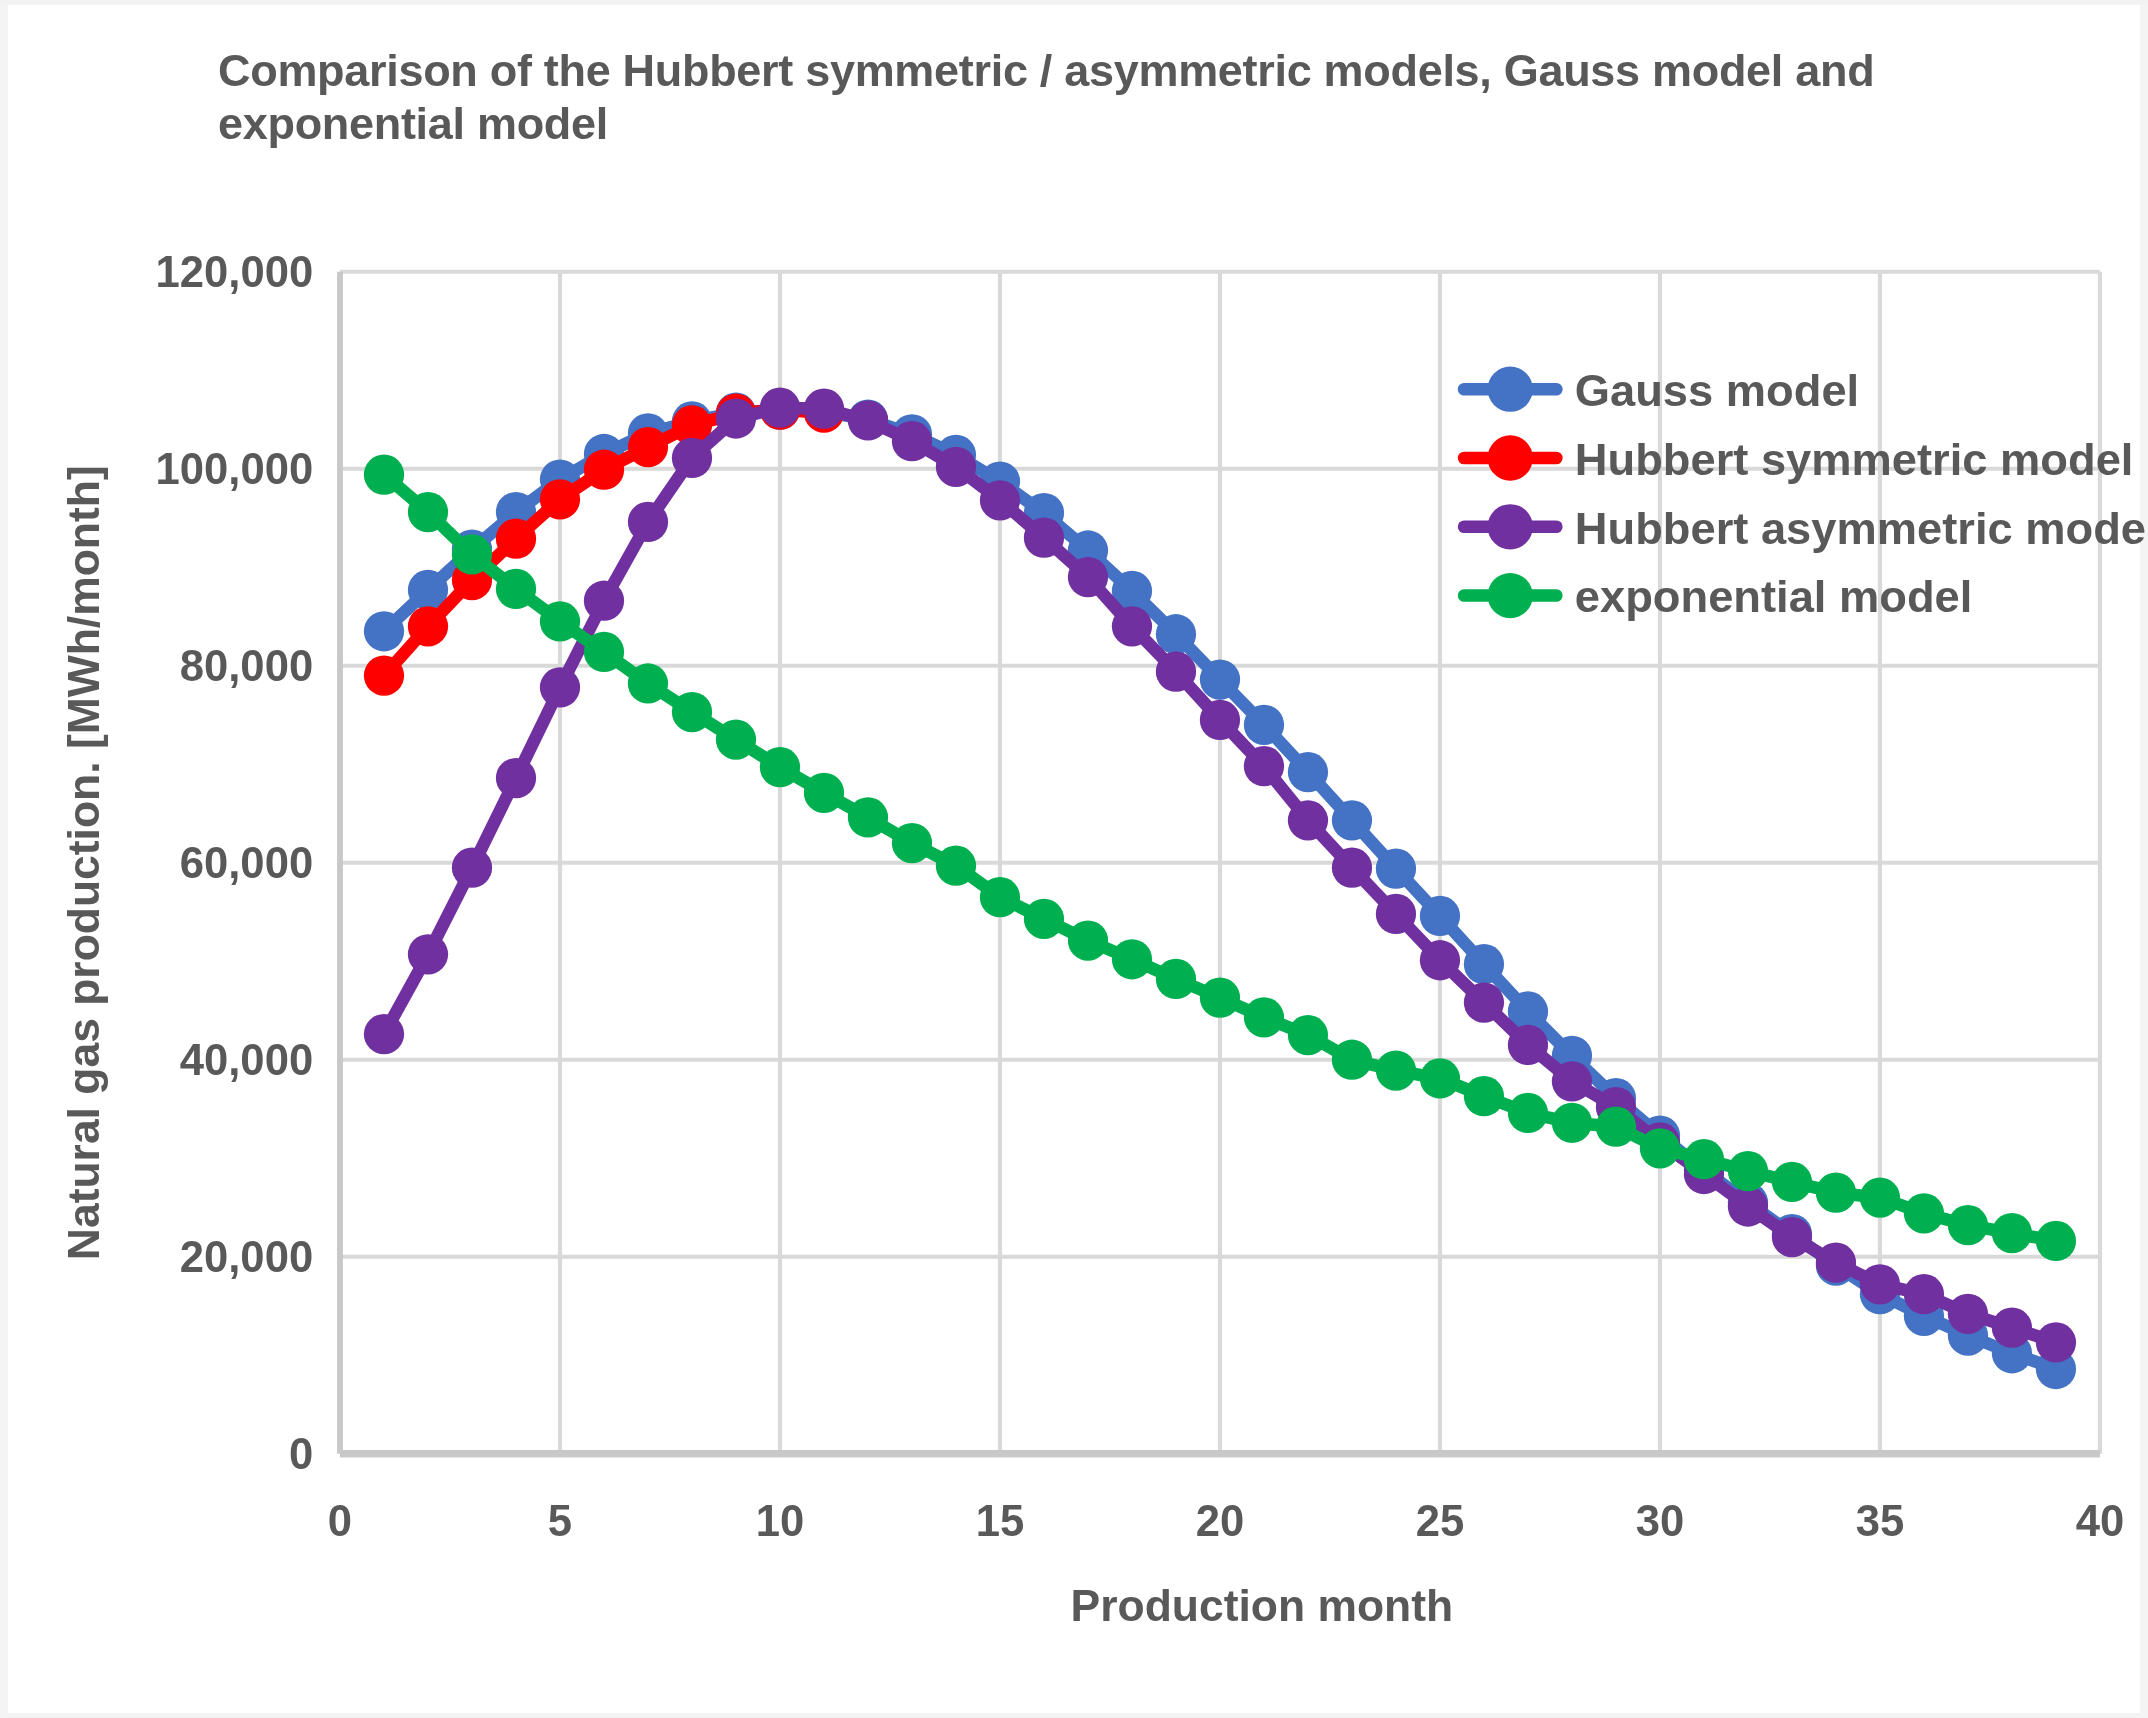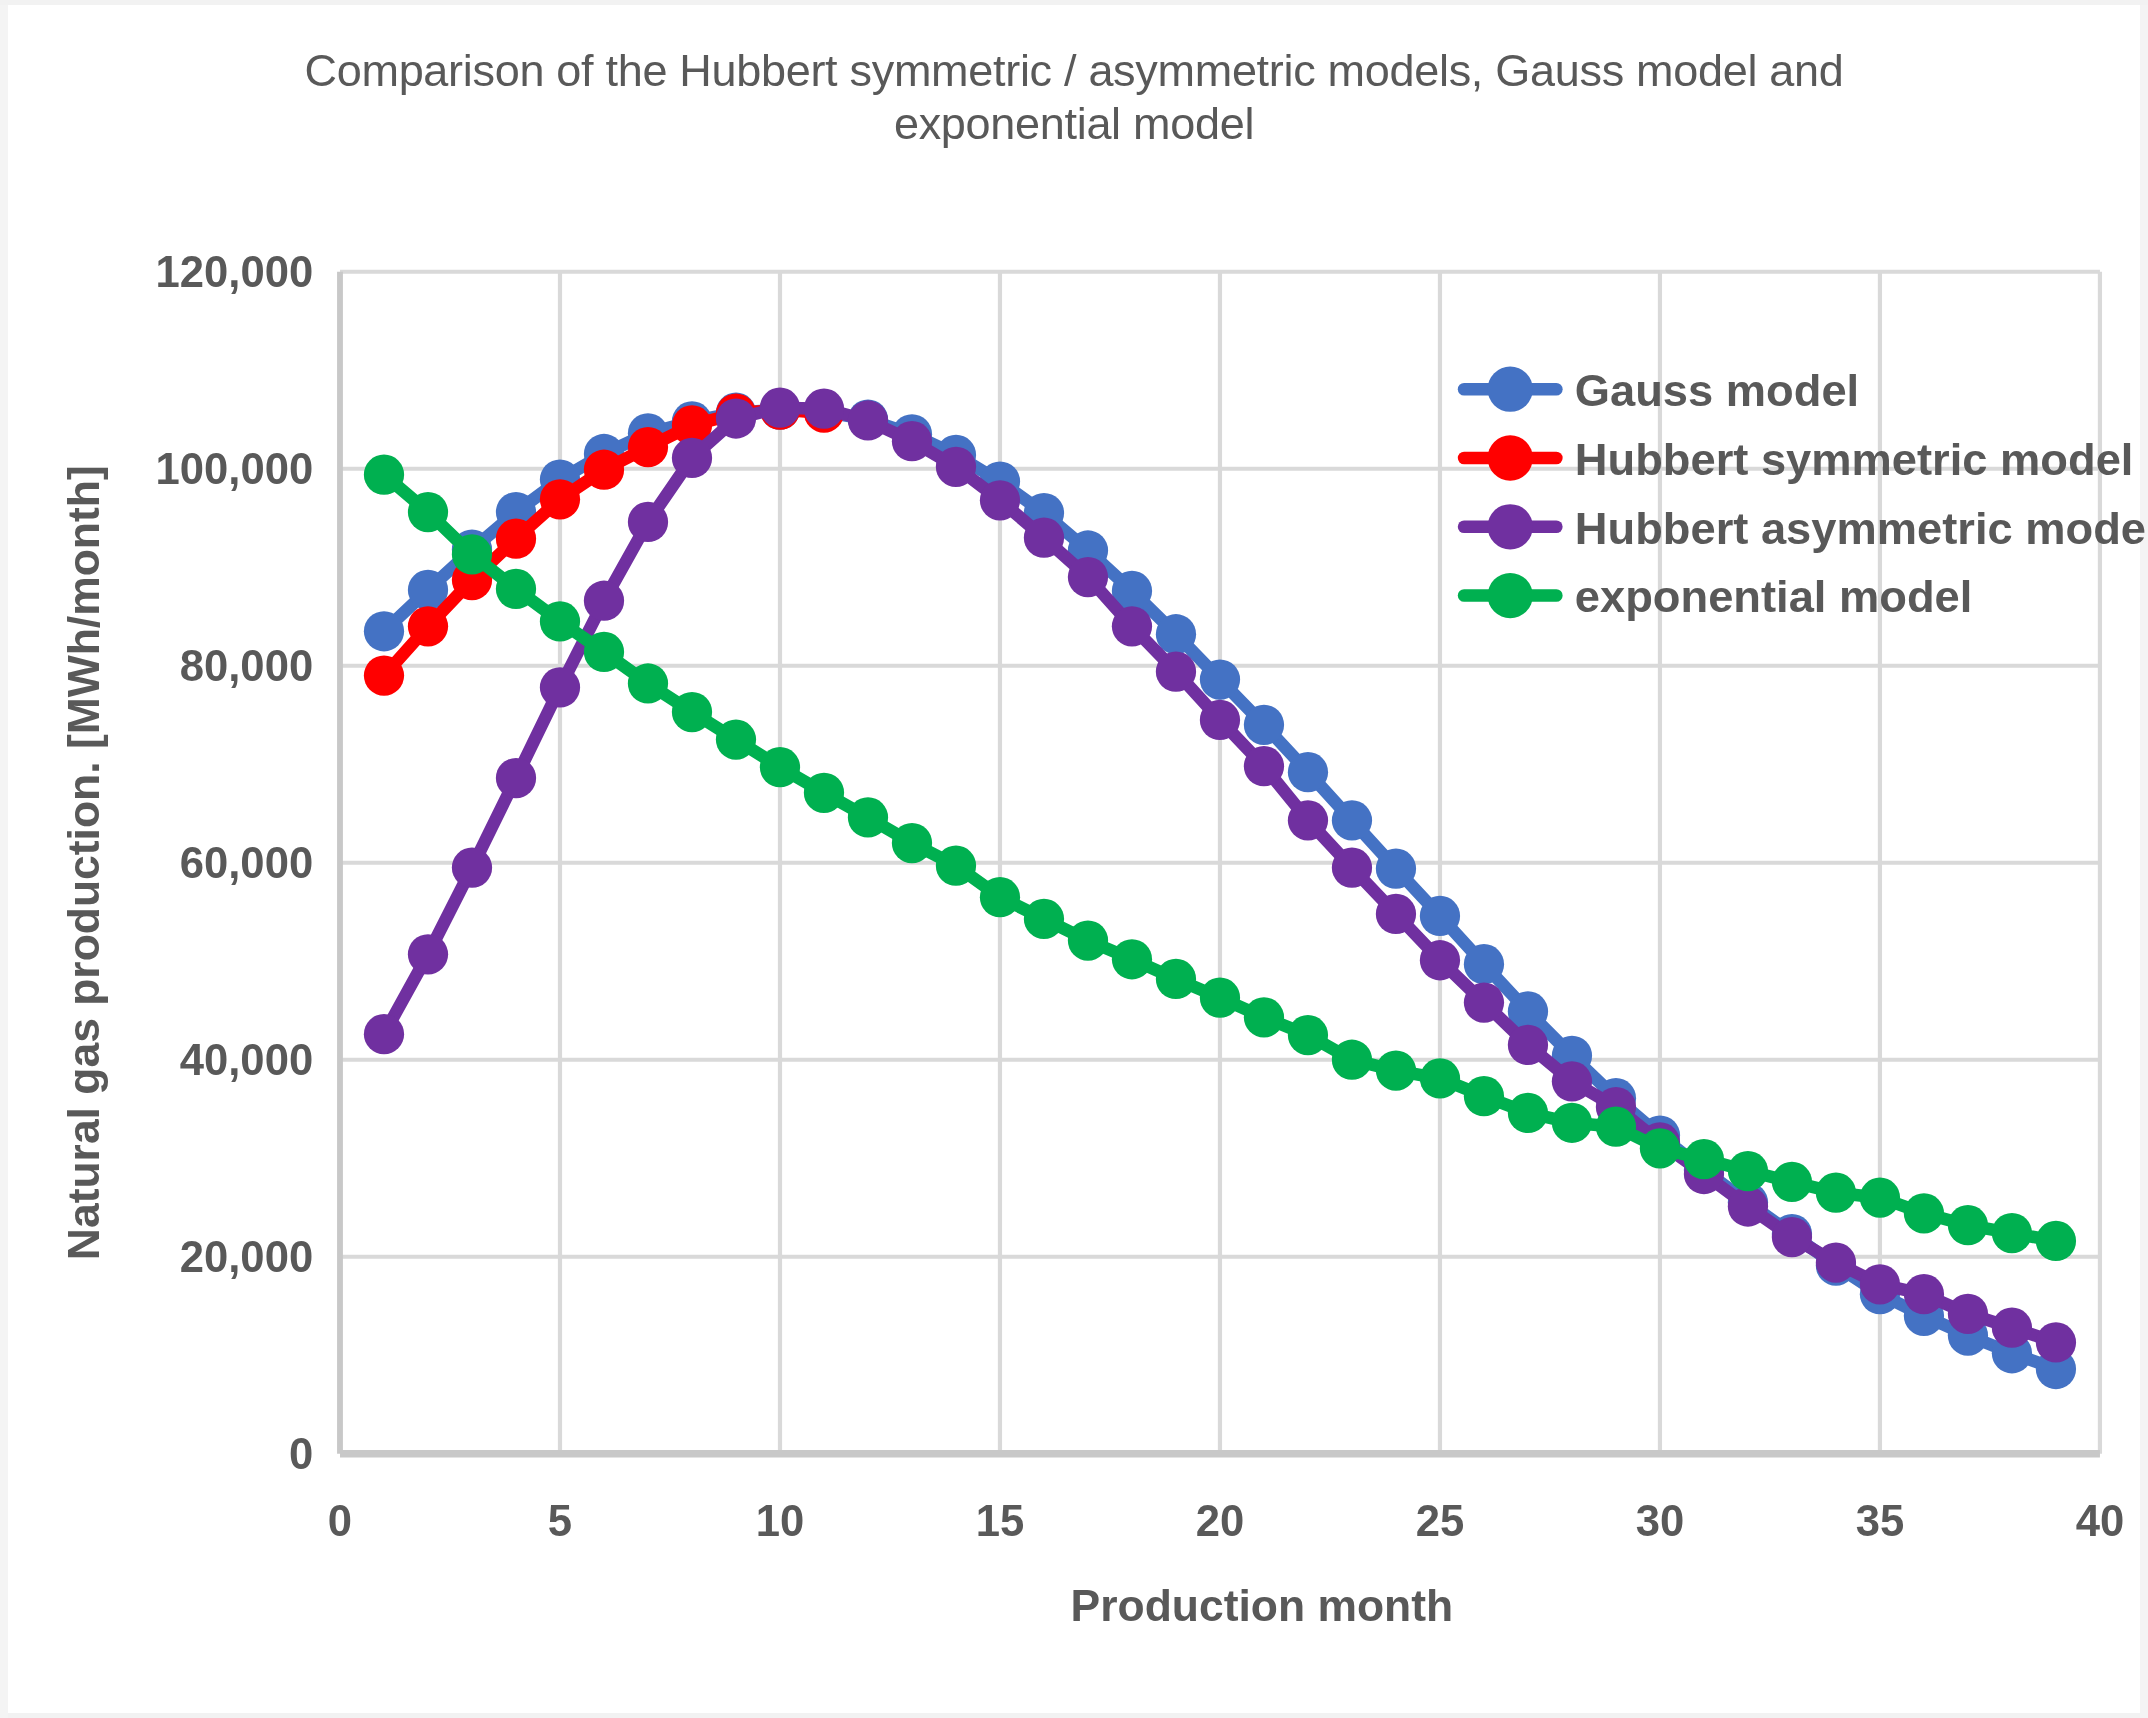--- a/index.html
+++ b/index.html
@@ -34,23 +34,22 @@
     position: absolute;
     right: 0; top: 0;
     width: 8.4px; height: 1718px;
     background: #f4f4f4;
   }
   #chart-title {
     position: absolute;
     left: 218px;
     top: 39px;
     width: 1712px;
-    text-align: center;
     font-size: 45px;
-    font-weight: normal;
+    font-weight: bold;
     color: #595959;
     line-height: 1.18;
     letter-spacing: -0.3px;
   }
   #plot-svg {
     position: absolute;
     left: 0;
     top: 0;
   }
   .tick-label {

